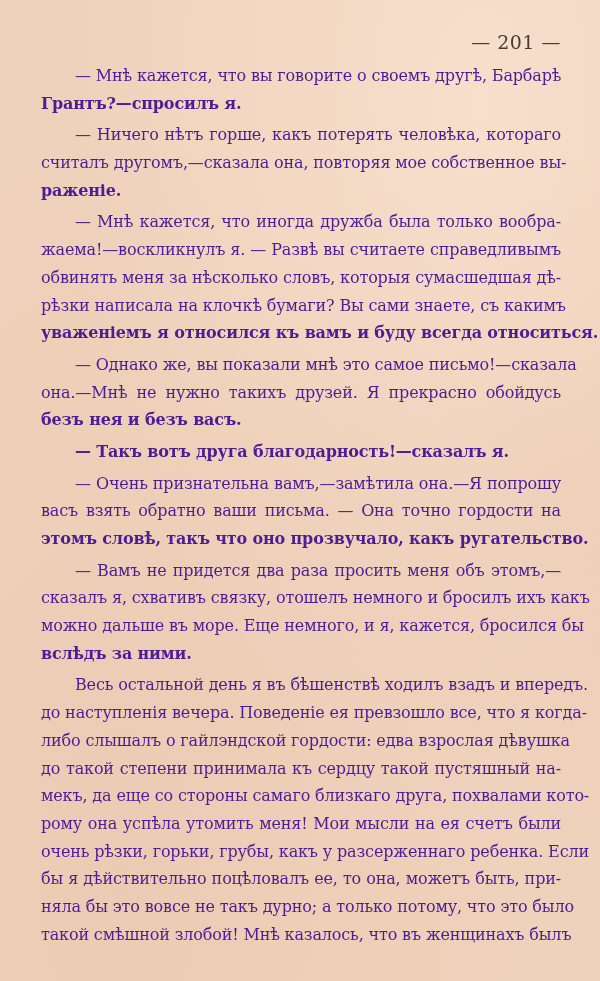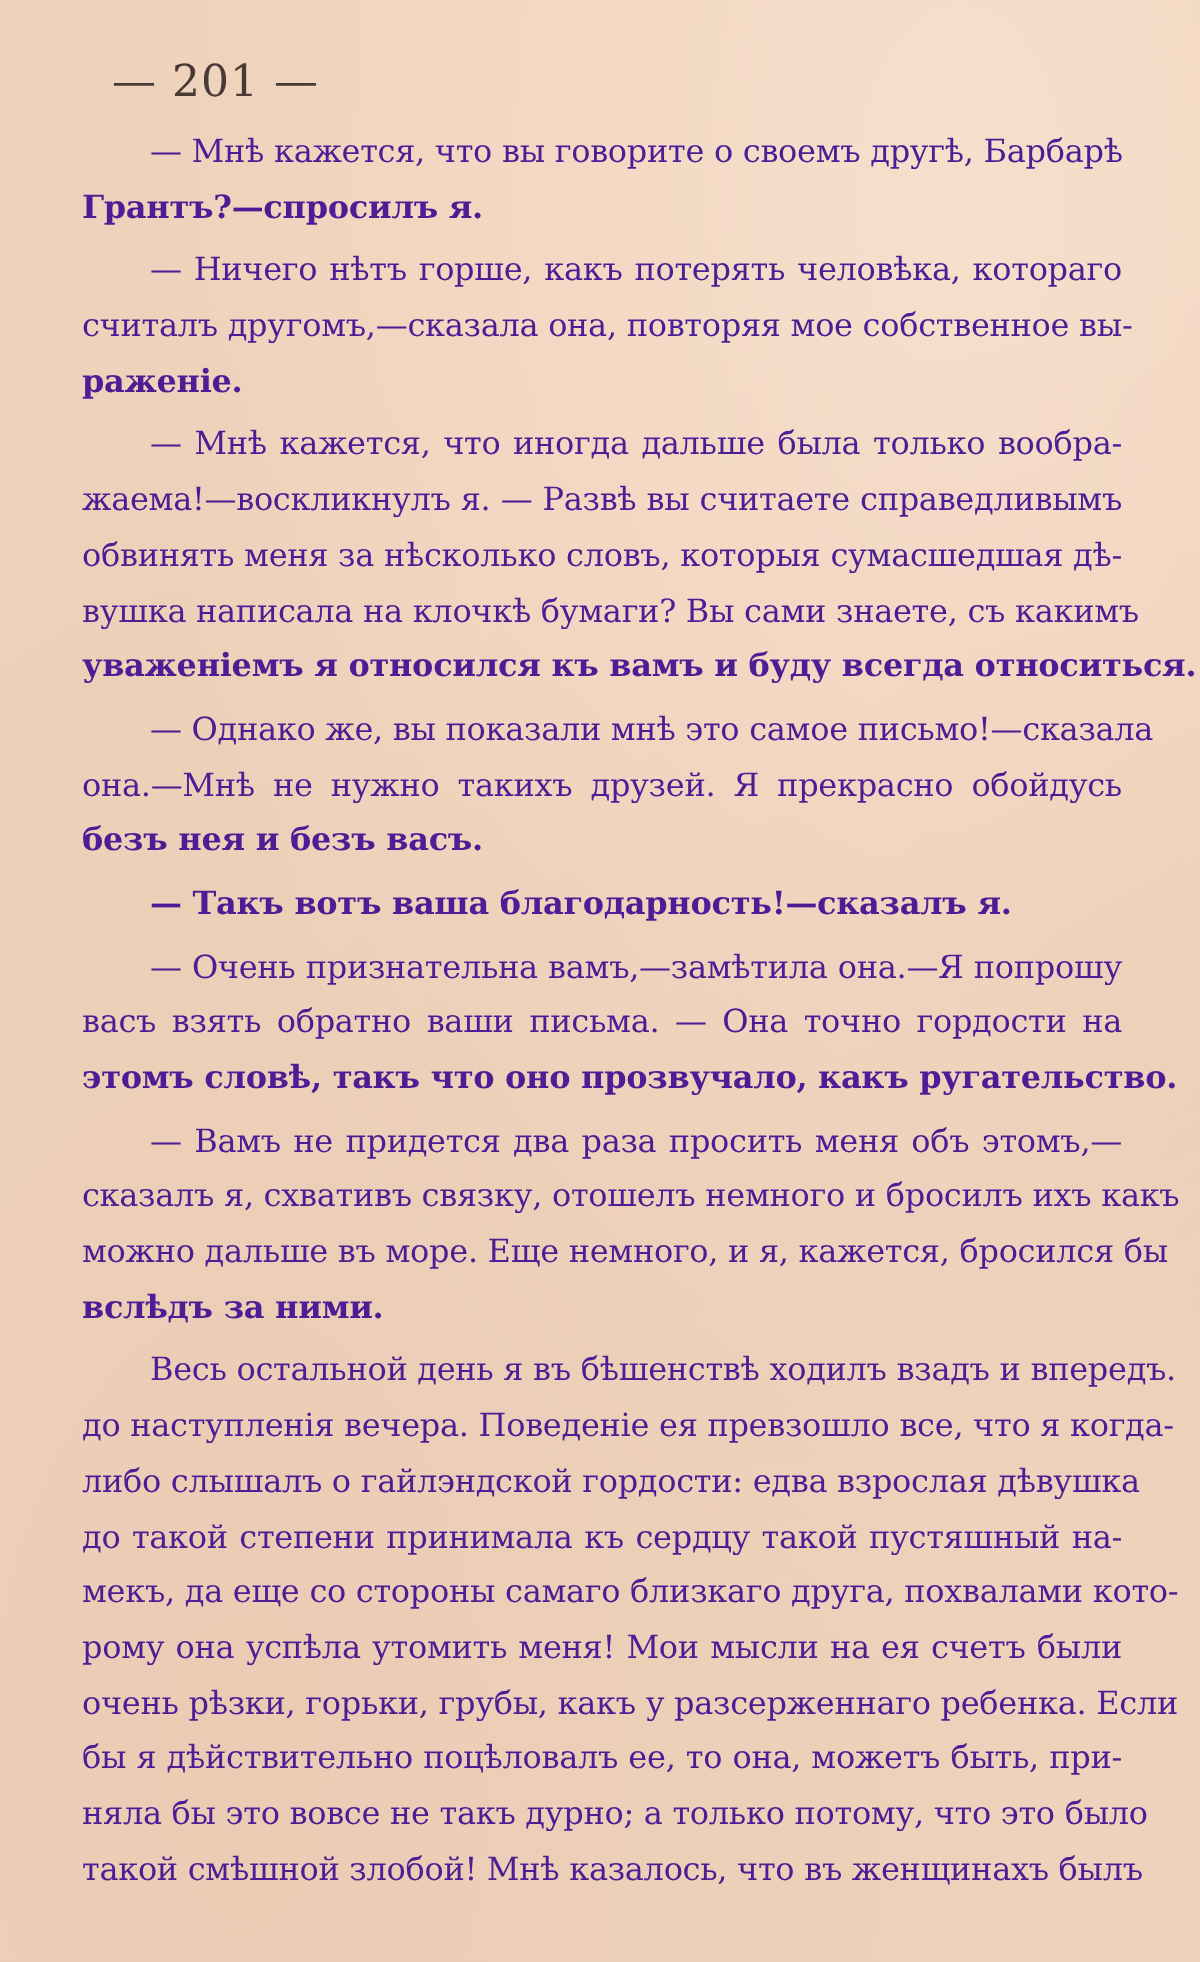--- a/index.html
+++ b/index.html
@@ -19,22 +19,22 @@
       color: #4a3a36;
       position: relative;
     }
     .page {
       position: absolute;
       left: 41px;
       top: 30px;
       width: 520px;
     }
     .page-number {
-      text-align: left;
-      font-size: 22px;
+      text-align: right;
+      font-size: 19px;
       letter-spacing: 0.5px;
       height: 24px;
       line-height: 24px;
       margin-bottom: 8px;
       color: #4a3a36;
       padding-left: 15px;
     }
     .line {
       font-size: 16px;
       line-height: 27.7px;
@@ -67,35 +67,35 @@
         <div class="line last">Грантъ?—спросилъ я.</div>
       </div>
       <div class="para-gap"></div>
       <div>
         <div class="line indent">— Ничего нѣтъ горше, какъ потерять человѣка, котораго</div>
         <div class="line">считалъ другомъ,—сказала она, повторяя мое собственное вы-</div>
         <div class="line last">раженіе.</div>
       </div>
       <div class="para-gap"></div>
       <div>
-        <div class="line indent">— Мнѣ кажется, что иногда дальше была только вообра-</div>
+        <div class="line indent">— Мнѣ кажется, что иногда дружба была только вообра-</div>
         <div class="line">жаема!—воскликнулъ я. — Развѣ вы считаете справедливымъ</div>
         <div class="line">обвинять меня за нѣсколько словъ, которыя сумасшедшая дѣ-</div>
-        <div class="line">вушка написала на клочкѣ бумаги? Вы сами знаете, съ какимъ</div>
+        <div class="line">рѣзки написала на клочкѣ бумаги? Вы сами знаете, съ какимъ</div>
         <div class="line last">уваженіемъ я относился къ вамъ и буду всегда относиться.</div>
       </div>
       <div class="para-gap"></div>
       <div>
         <div class="line indent">— Однако же, вы показали мнѣ это самое письмо!—сказала</div>
         <div class="line">она.—Мнѣ не нужно такихъ друзей. Я прекрасно обойдусь</div>
         <div class="line last">безъ нея и безъ васъ.</div>
       </div>
       <div class="para-gap"></div>
       <div>
-        <div class="line indent last">— Такъ вотъ ваша благодарность!—сказалъ я.</div>
+        <div class="line indent last">— Такъ вотъ друга благодарность!—сказалъ я.</div>
       </div>
       <div class="para-gap"></div>
       <div>
         <div class="line indent">— Очень признательна вамъ,—замѣтила она.—Я попрошу</div>
         <div class="line">васъ взять обратно ваши письма. — Она точно гордости на</div>
         <div class="line last">этомъ словѣ, такъ что оно прозвучало, какъ ругательство.</div>
       </div>
       <div class="para-gap"></div>
       <div>
         <div class="line indent">— Вамъ не придется два раза просить меня объ этомъ,—</div>

